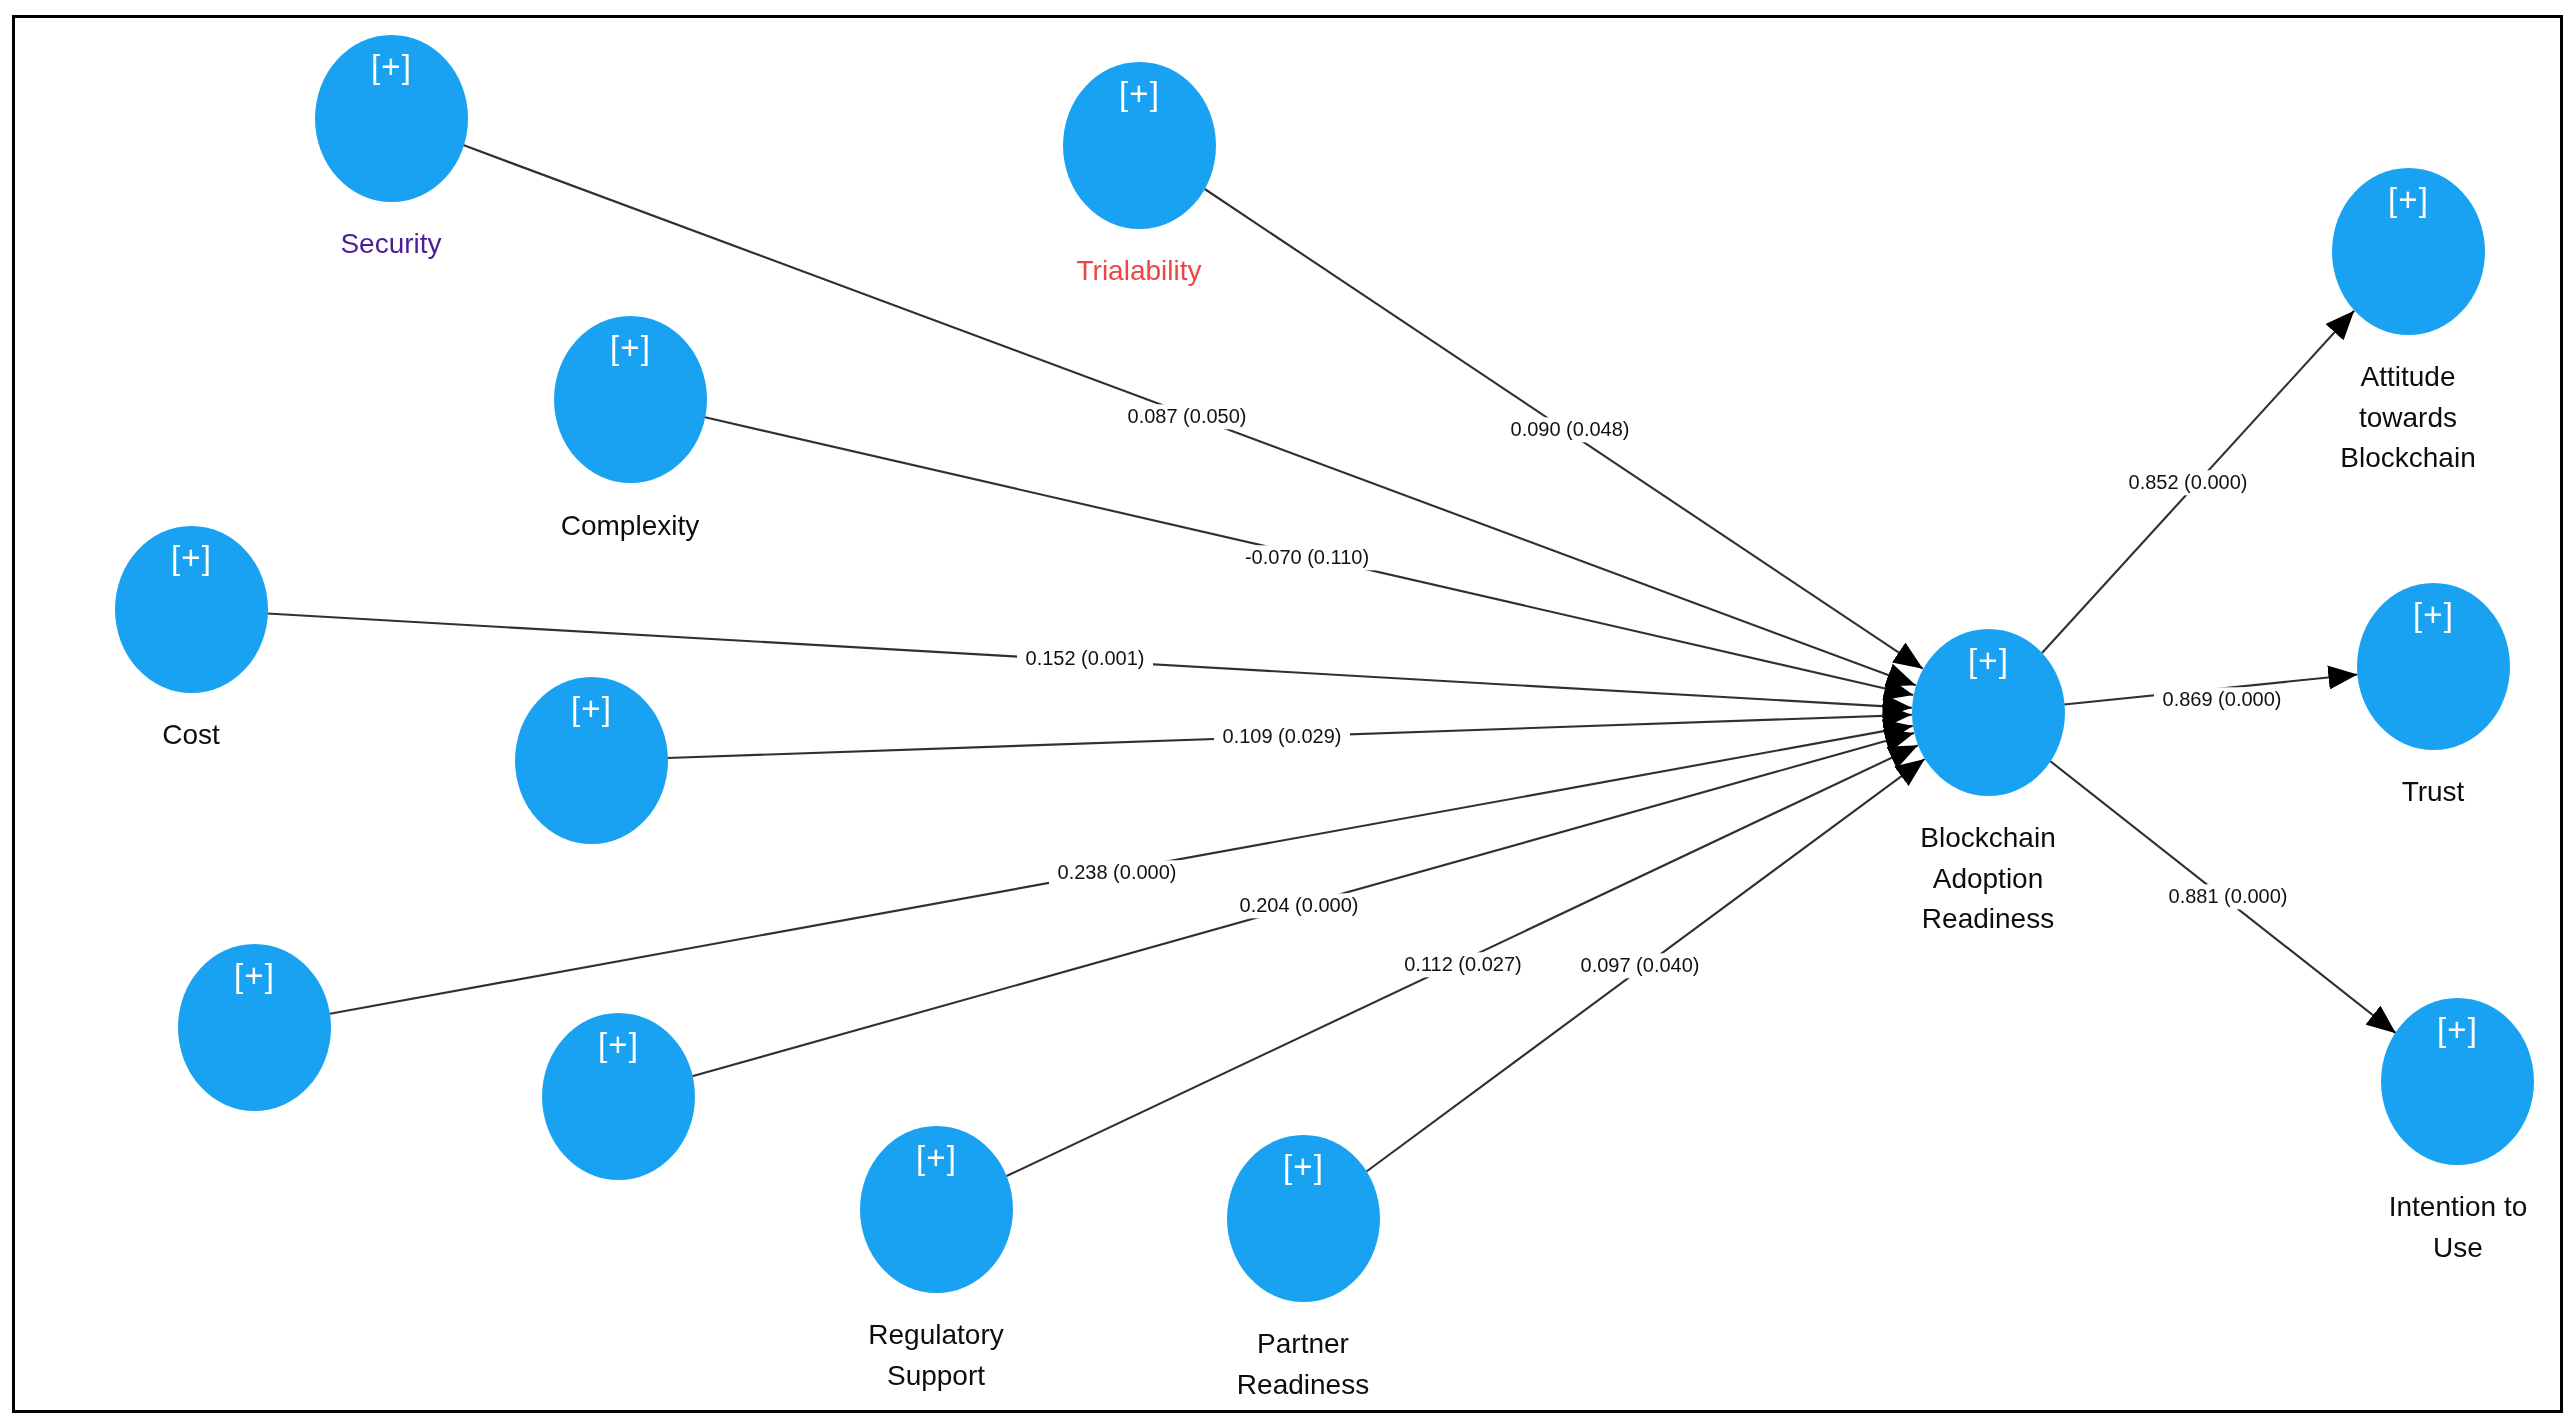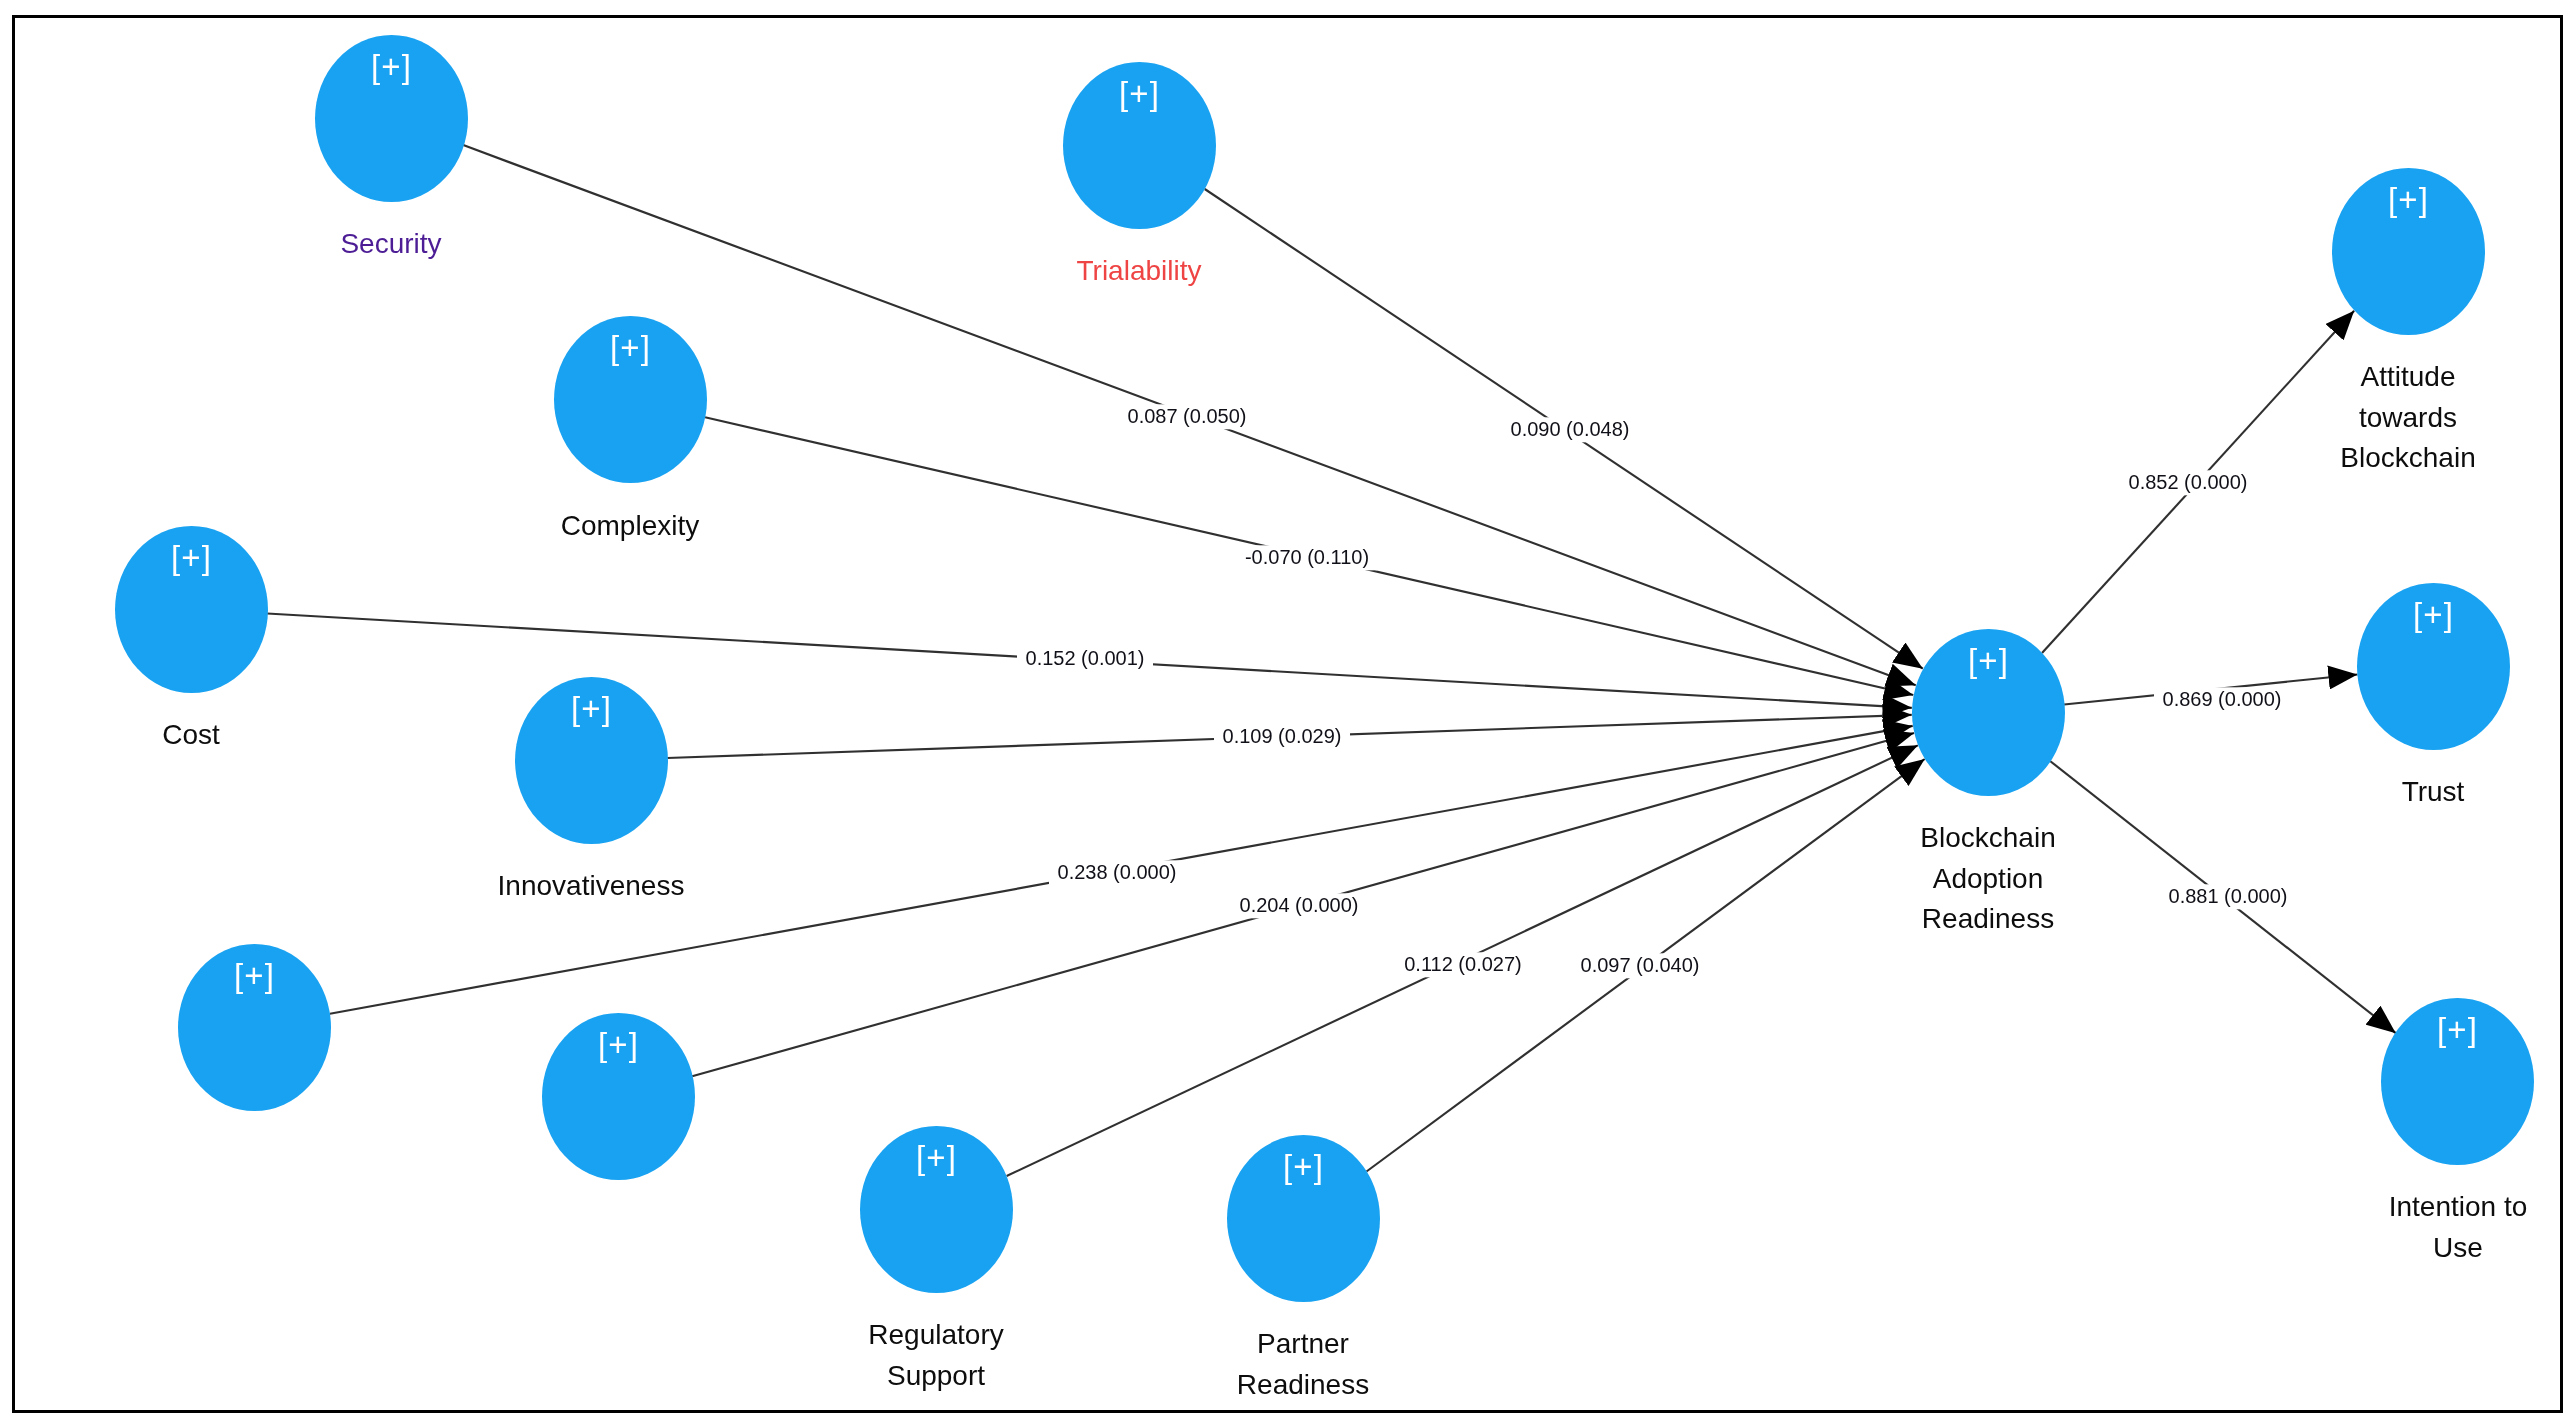--- a/index.html
+++ b/index.html
@@ -115,21 +115,20 @@
       <span class="node-symbol">[+]</span>
     </div>
     <div class="node-label" style="left: 424px; top: 506px; color: rgb(13, 13, 13);">Complexity</div>
     <div class="node" style="left: 115px; top: 526px; width: 153px; height: 167px; background: rgb(24, 162, 241);">
       <span class="node-symbol">[+]</span>
     </div>
     <div class="node-label" style="left: -15px; top: 715px; color: rgb(13, 13, 13);">Cost</div>
     <div class="node" style="left: 515px; top: 677px; width: 153px; height: 167px; background: rgb(24, 162, 241);">
       <span class="node-symbol">[+]</span>
     </div>
-    <div class="node-label" style="left: 385px; top: 866px; color: rgb(13, 13, 13);">Innovativeness</div>
     <div class="node" style="left: 178px; top: 944px; width: 153px; height: 167px; background: rgb(24, 162, 241);">
       <span class="node-symbol">[+]</span>
     </div>
     <div class="node" style="left: 542px; top: 1013px; width: 153px; height: 167px; background: rgb(24, 162, 241);">
       <span class="node-symbol">[+]</span>
     </div>
     <div class="node" style="left: 860px; top: 1126px; width: 153px; height: 167px; background: rgb(24, 162, 241);">
       <span class="node-symbol">[+]</span>
     </div>
     <div class="node-label" style="left: 730px; top: 1315px; color: rgb(13, 13, 13);">Regulatory

